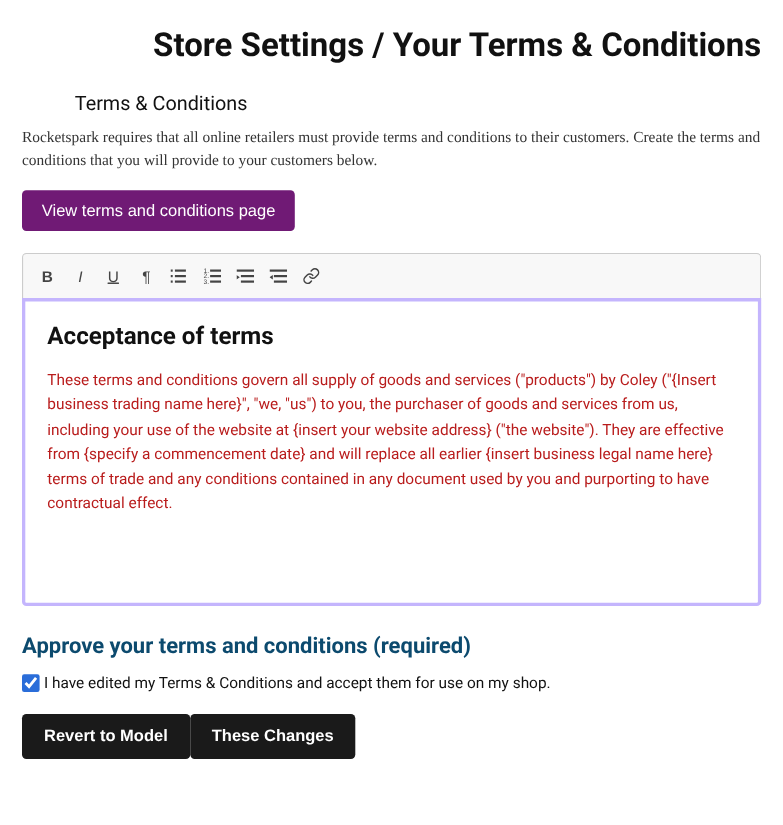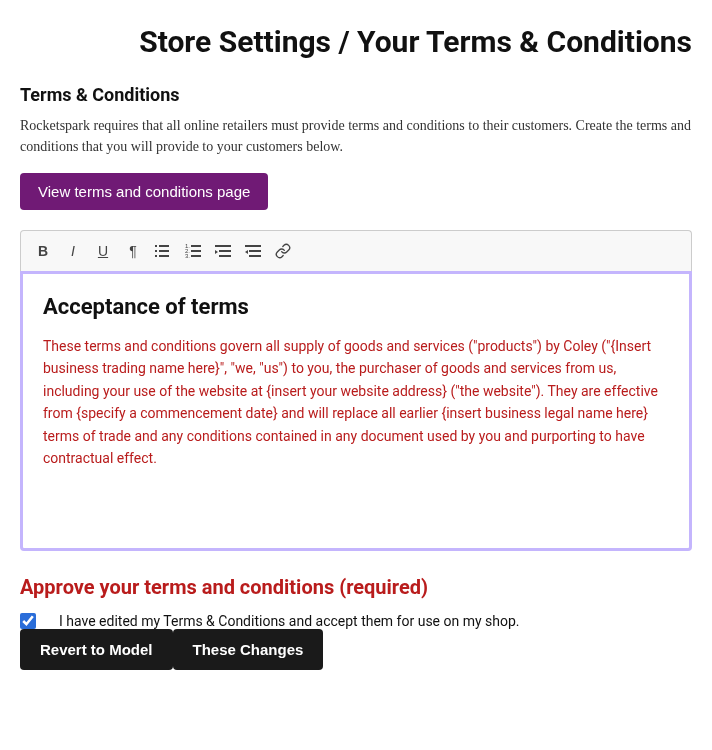--- a/index.html
+++ b/index.html
@@ -20,22 +20,23 @@
     .page-title {
       font-size: 30px;
       font-weight: 700;
       margin-bottom: 24px;
       line-height: 1.2;
       text-align: right;
     }
 
     .section-title {
       font-size: 18px;
-      font-weight: 700;
+      font-weight: 400;
       margin-bottom: 10px;
+      margin-left: 48px;
     }
 
     .description-text {
       font-size: 14px;
       color: #333333;
       line-height: 1.5;
       margin-bottom: 16px;
       font-family: Liberation Serif, serif;
     }
 
@@ -100,28 +101,29 @@
     .editor-paragraph {
       font-size: 14px;
       line-height: 1.6;
       color: #b91c1c;
       margin-bottom: 16px;
     }
 
     .approve-section-title {
       font-size: 20px;
       font-weight: 700;
-      color: #b91c1c;
+      color: #0c4a6e;
       margin-bottom: 14px;
     }
 
     .checkbox-row {
       display: flex;
       align-items: center;
-      gap: 23px;
+      gap: 4px;
+      margin-bottom: 20px;
     }
 
     .checkbox-input {
       width: 16px;
       height: 16px;
       accent-color: #2a6dd9;
       cursor: pointer;
     }
 
     .checkbox-label {

